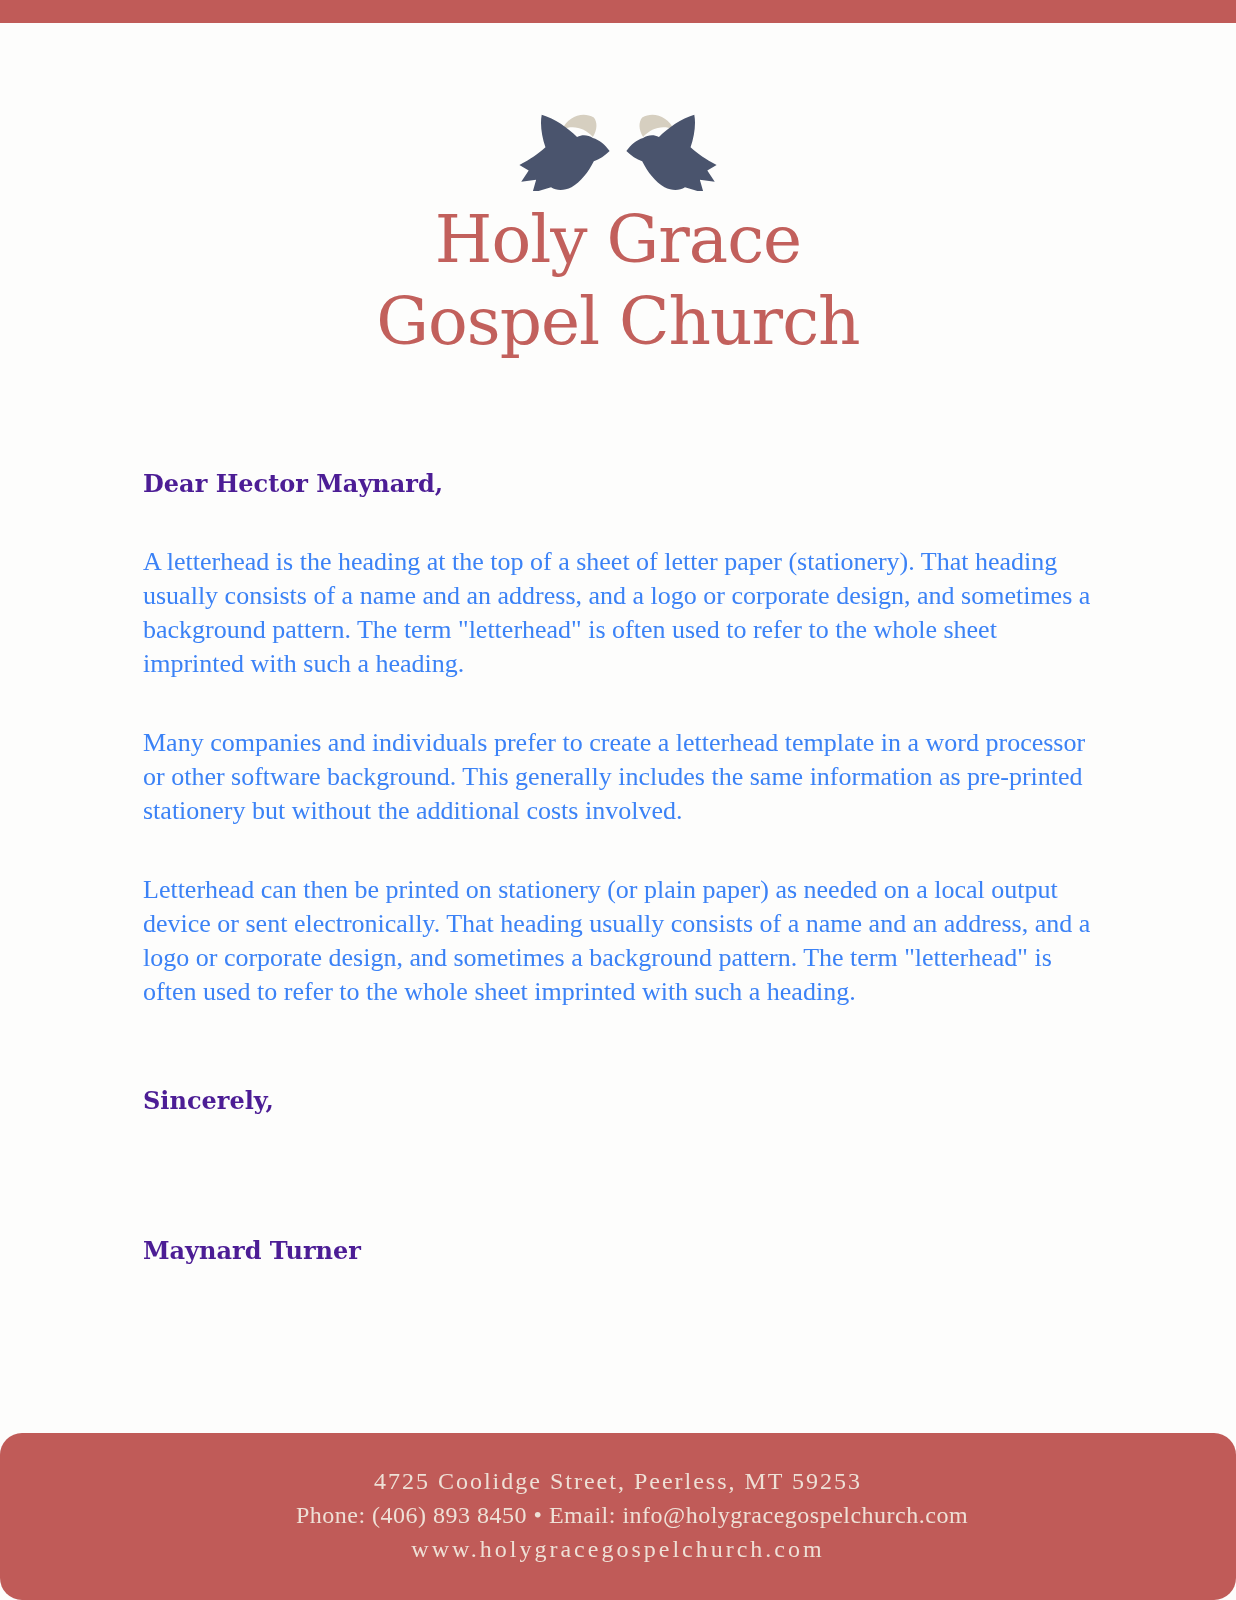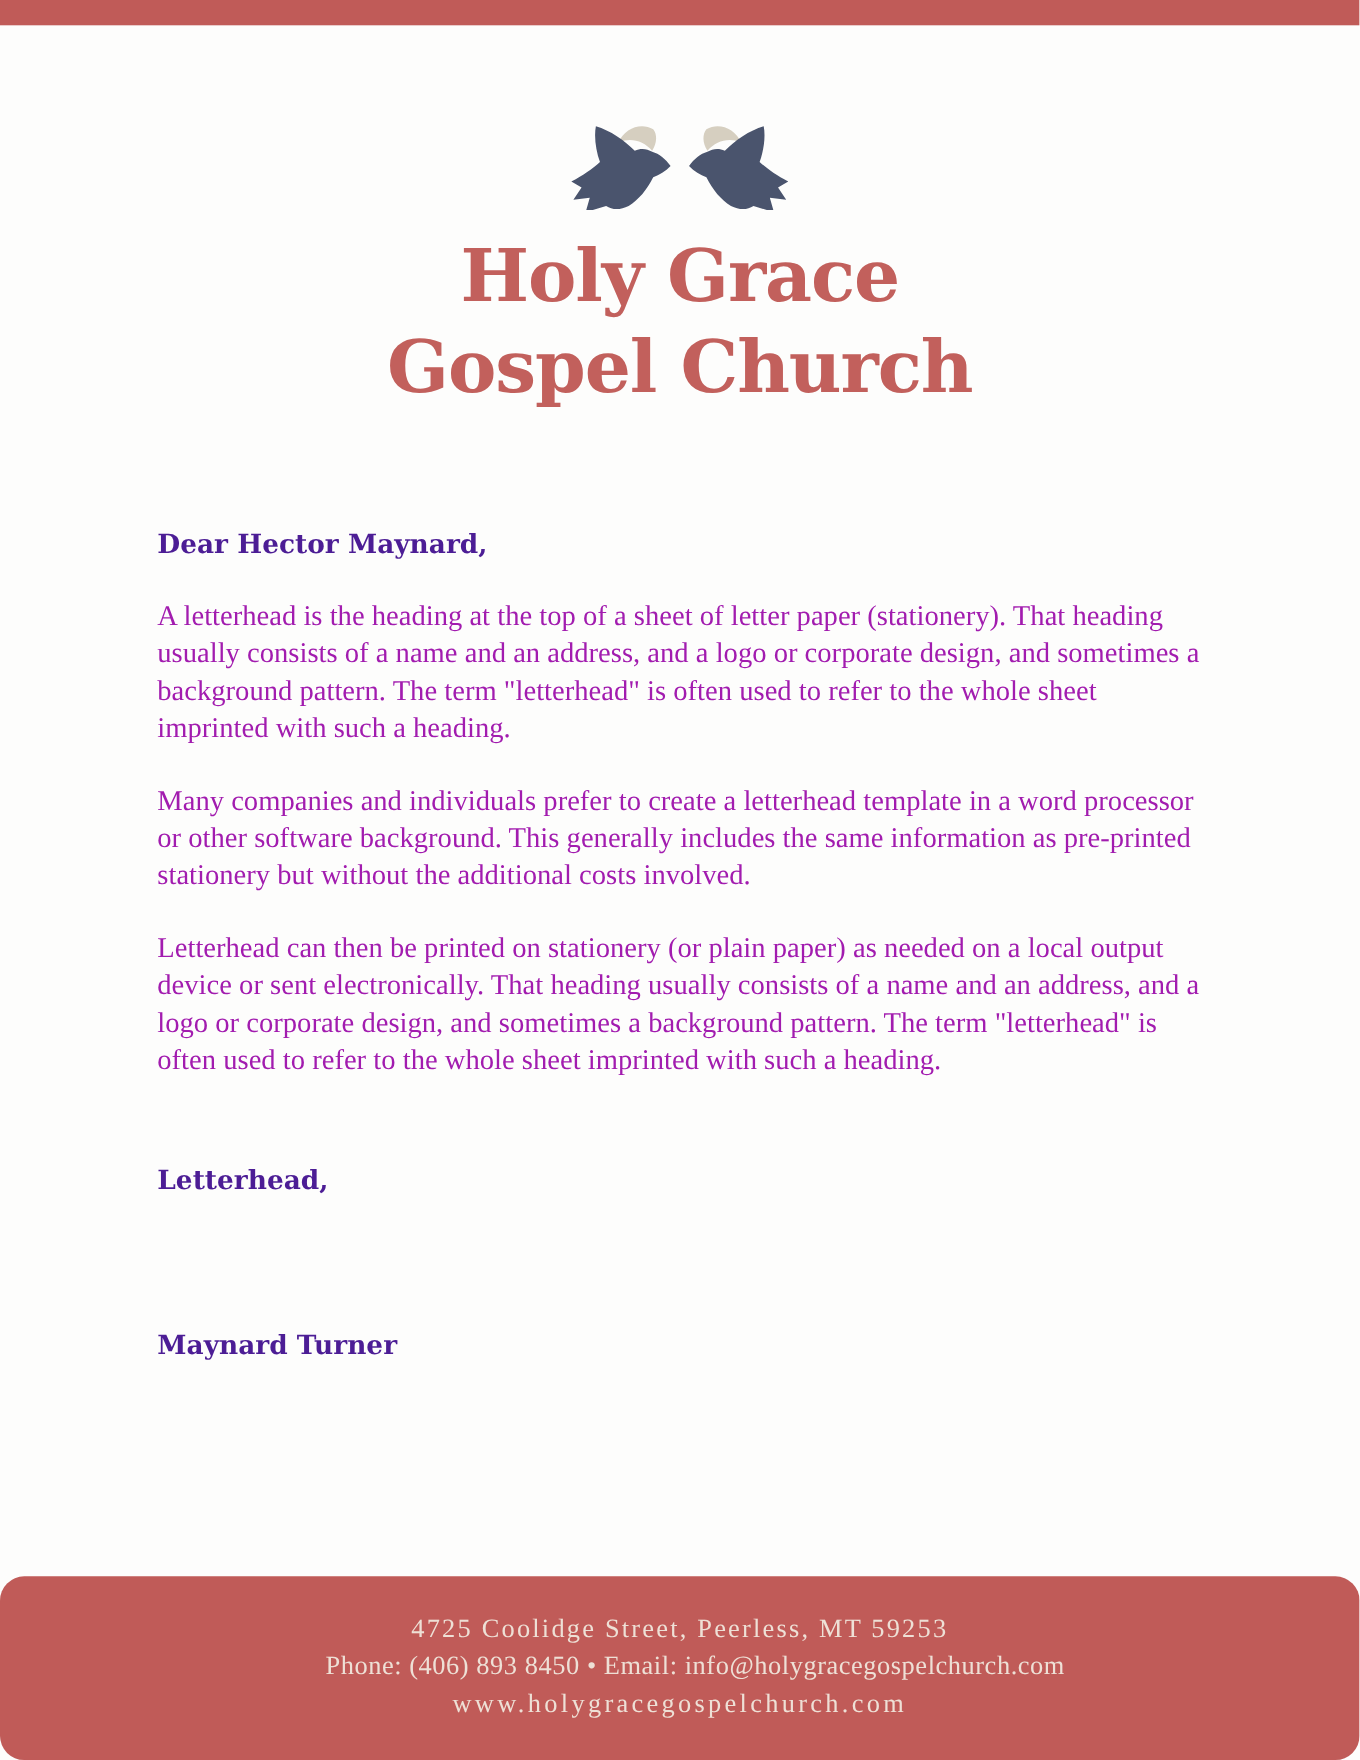--- a/index.html
+++ b/index.html
@@ -16,47 +16,47 @@
     background: #c05b58;
   }
   .logo-wrap {
     padding-top: 88px;
     text-align: center;
   }
   .logo-wrap svg { display: inline-block; }
   .navy { fill: #4a546d; }
   .cream { fill: #d6cfc0; }
   .church-name {
-    margin: 14px 0 0 0;
+    margin: 4px 0 0 0;
     text-align: center;
     font-family: "DejaVu Serif", serif;
-    font-weight: bold;
+    font-weight: normal;
     font-size: 66px;
     line-height: 82px;
     letter-spacing: -1px;
     color: #c2605c;
   }
   .church-name .line { display: block; }
   .letter {
     margin: 0 138px 0 143px;
   }
   .greeting, .closing, .signature {
     font-family: "DejaVu Serif", serif;
     font-weight: bold;
     font-size: 24px;
     line-height: 32px;
     color: #4c1d95;
     margin: 0;
   }
   .greeting { margin-top: 105px; }
   .body-paragraph {
-    margin: 32px 0 0 0;
+    margin: 45px 0 0 0;
     font-size: 26px;
     line-height: 34px;
-    color: #a21caf;
+    color: #3b82f6;
   }
   .closing { margin-top: 76px; }
   .signature { margin-top: 118px; }
   .footer {
     position: absolute;
     left: 0;
     bottom: 0;
     width: 100%;
     height: 167px;
     box-sizing: border-box;
@@ -93,21 +93,21 @@
       <span class="line">Holy Grace</span>
       <span class="line">Gospel Church</span>
     </h1>
   </header>
 
   <main class="letter">
     <p class="greeting">Dear Hector Maynard,</p>
     <p class="body-paragraph">A letterhead is the heading at the top of a sheet of letter paper (stationery). That heading usually consists of a name and an address, and a logo or corporate design, and sometimes a background pattern. The term "letterhead" is often used to refer to the whole sheet imprinted with such a heading.</p>
     <p class="body-paragraph">Many companies and individuals prefer to create a letterhead template in a word processor or other software background. This generally includes the same information as pre-printed stationery but without the additional costs involved.</p>
     <p class="body-paragraph">Letterhead can then be printed on stationery (or plain paper) as needed on a local output device or sent electronically. That heading usually consists of a name and an address, and a logo or corporate design, and sometimes a background pattern. The term "letterhead" is often used to refer to the whole sheet imprinted with such a heading.</p>
-    <p class="closing">Letterhead,</p>
+    <p class="closing">Sincerely,</p>
     <p class="signature">Maynard Turner</p>
   </main>
 
   <footer class="footer">
     <div class="f-line1">4725 Coolidge Street, Peerless, MT 59253</div>
     <div class="f-line2">Phone: (406) 893 8450 • Email: info@holygracegospelchurch.com</div>
     <div class="f-line3">www.holygracegospelchurch.com</div>
   </footer>
 
 </div>

